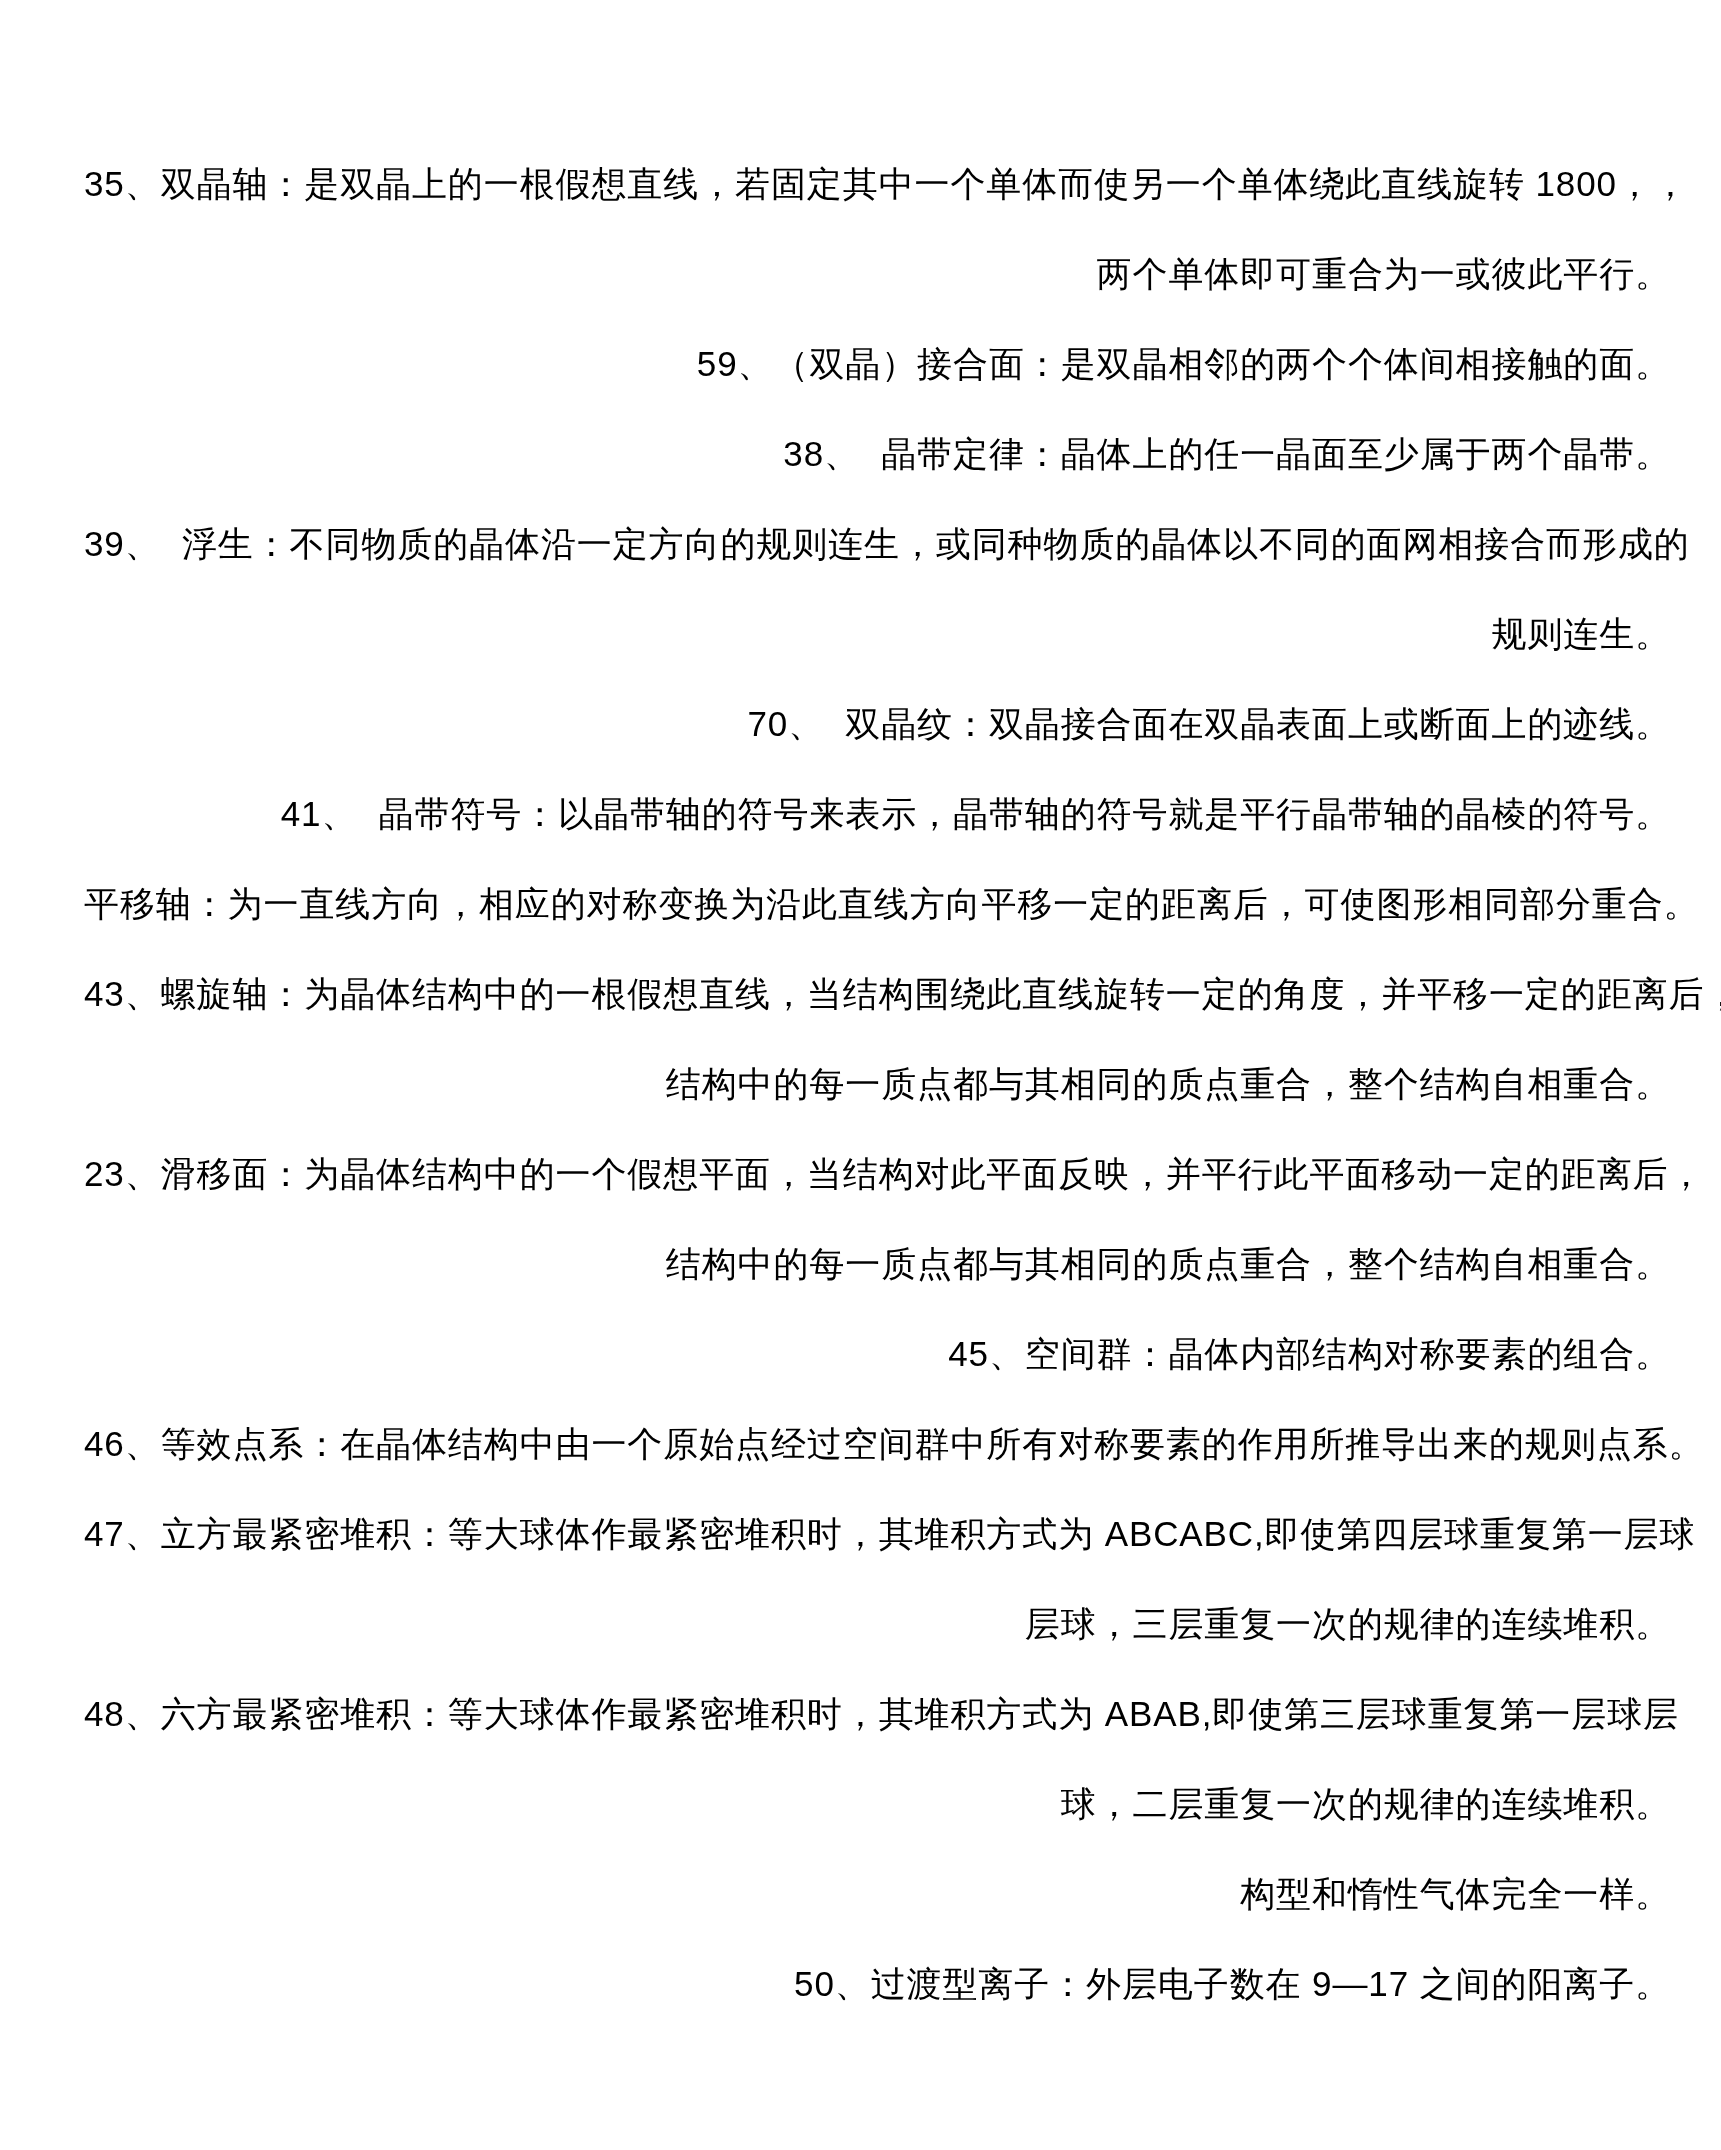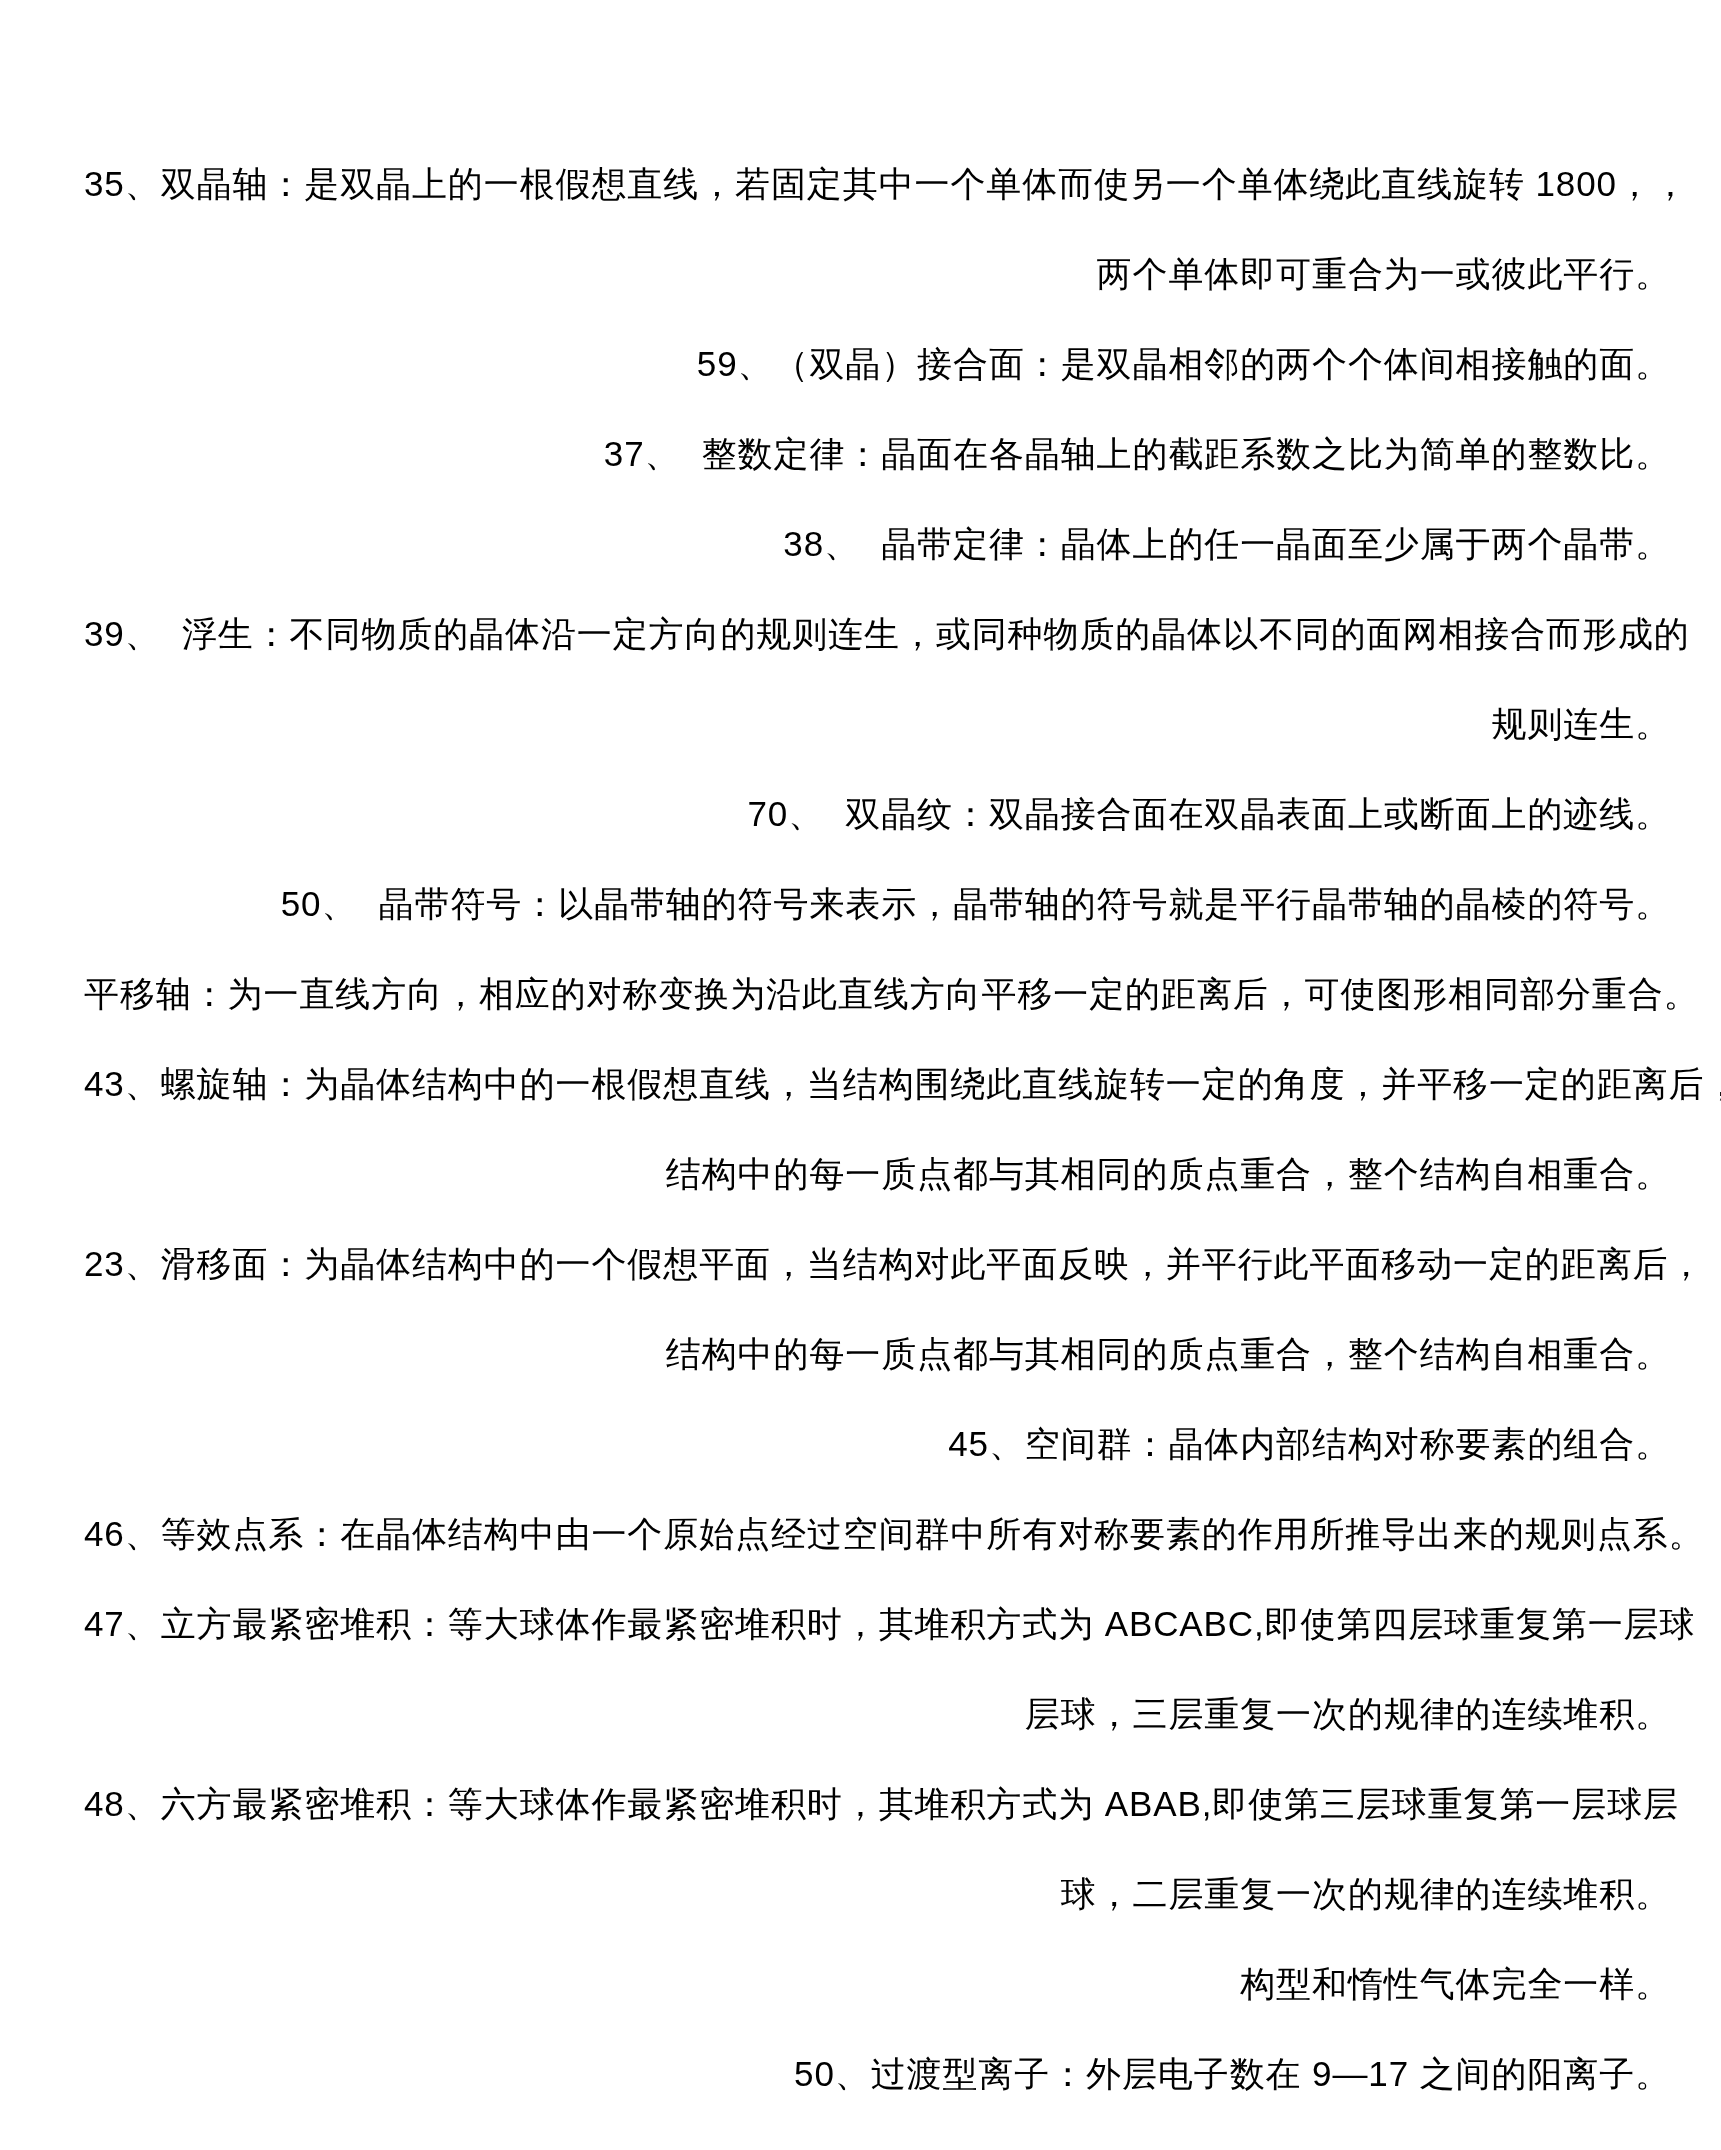--- a/index.html
+++ b/index.html
@@ -34,26 +34,25 @@
   }
 </style>
 </head>
 <body>
 
 <div class="page">
   <div class="content">
     <div class="line">35、双晶轴：是双晶上的一根假想直线，若固定其中一个单体而使另一个单体绕此直线旋转 1800，，</div>
     <div class="line">两个单体即可重合为一或彼此平行。</div>
     <div class="line">59、（双晶）接合面：是双晶相邻的两个个体间相接触的面。</div>
-    <div class="line">37、  整数定律：晶面在各晶轴上的截距系数之比为简单的整数比。</div>
     <div class="line">38、  晶带定律：晶体上的任一晶面至少属于两个晶带。</div>
     <div class="line">39、  浮生：不同物质的晶体沿一定方向的规则连生，或同种物质的晶体以不同的面网相接合而形成的</div>
     <div class="line">规则连生。</div>
     <div class="line">70、  双晶纹：双晶接合面在双晶表面上或断面上的迹线。</div>
-    <div class="line">50、  晶带符号：以晶带轴的符号来表示，晶带轴的符号就是平行晶带轴的晶棱的符号。</div>
+    <div class="line">41、  晶带符号：以晶带轴的符号来表示，晶带轴的符号就是平行晶带轴的晶棱的符号。</div>
     <div class="line">平移轴：为一直线方向，相应的对称变换为沿此直线方向平移一定的距离后，可使图形相同部分重合。</div>
     <div class="line">43、螺旋轴：为晶体结构中的一根假想直线，当结构围绕此直线旋转一定的角度，并平移一定的距离后，</div>
     <div class="line">结构中的每一质点都与其相同的质点重合，整个结构自相重合。</div>
     <div class="line">23、滑移面：为晶体结构中的一个假想平面，当结构对此平面反映，并平行此平面移动一定的距离后，</div>
     <div class="line">结构中的每一质点都与其相同的质点重合，整个结构自相重合。</div>
     <div class="line">45、空间群：晶体内部结构对称要素的组合。</div>
     <div class="line">46、等效点系：在晶体结构中由一个原始点经过空间群中所有对称要素的作用所推导出来的规则点系。</div>
     <div class="line">47、立方最紧密堆积：等大球体作最紧密堆积时，其堆积方式为 ABCABC,即使第四层球重复第一层球</div>
     <div class="line">层球，三层重复一次的规律的连续堆积。</div>
     <div class="line">48、六方最紧密堆积：等大球体作最紧密堆积时，其堆积方式为 ABAB,即使第三层球重复第一层球层</div>

